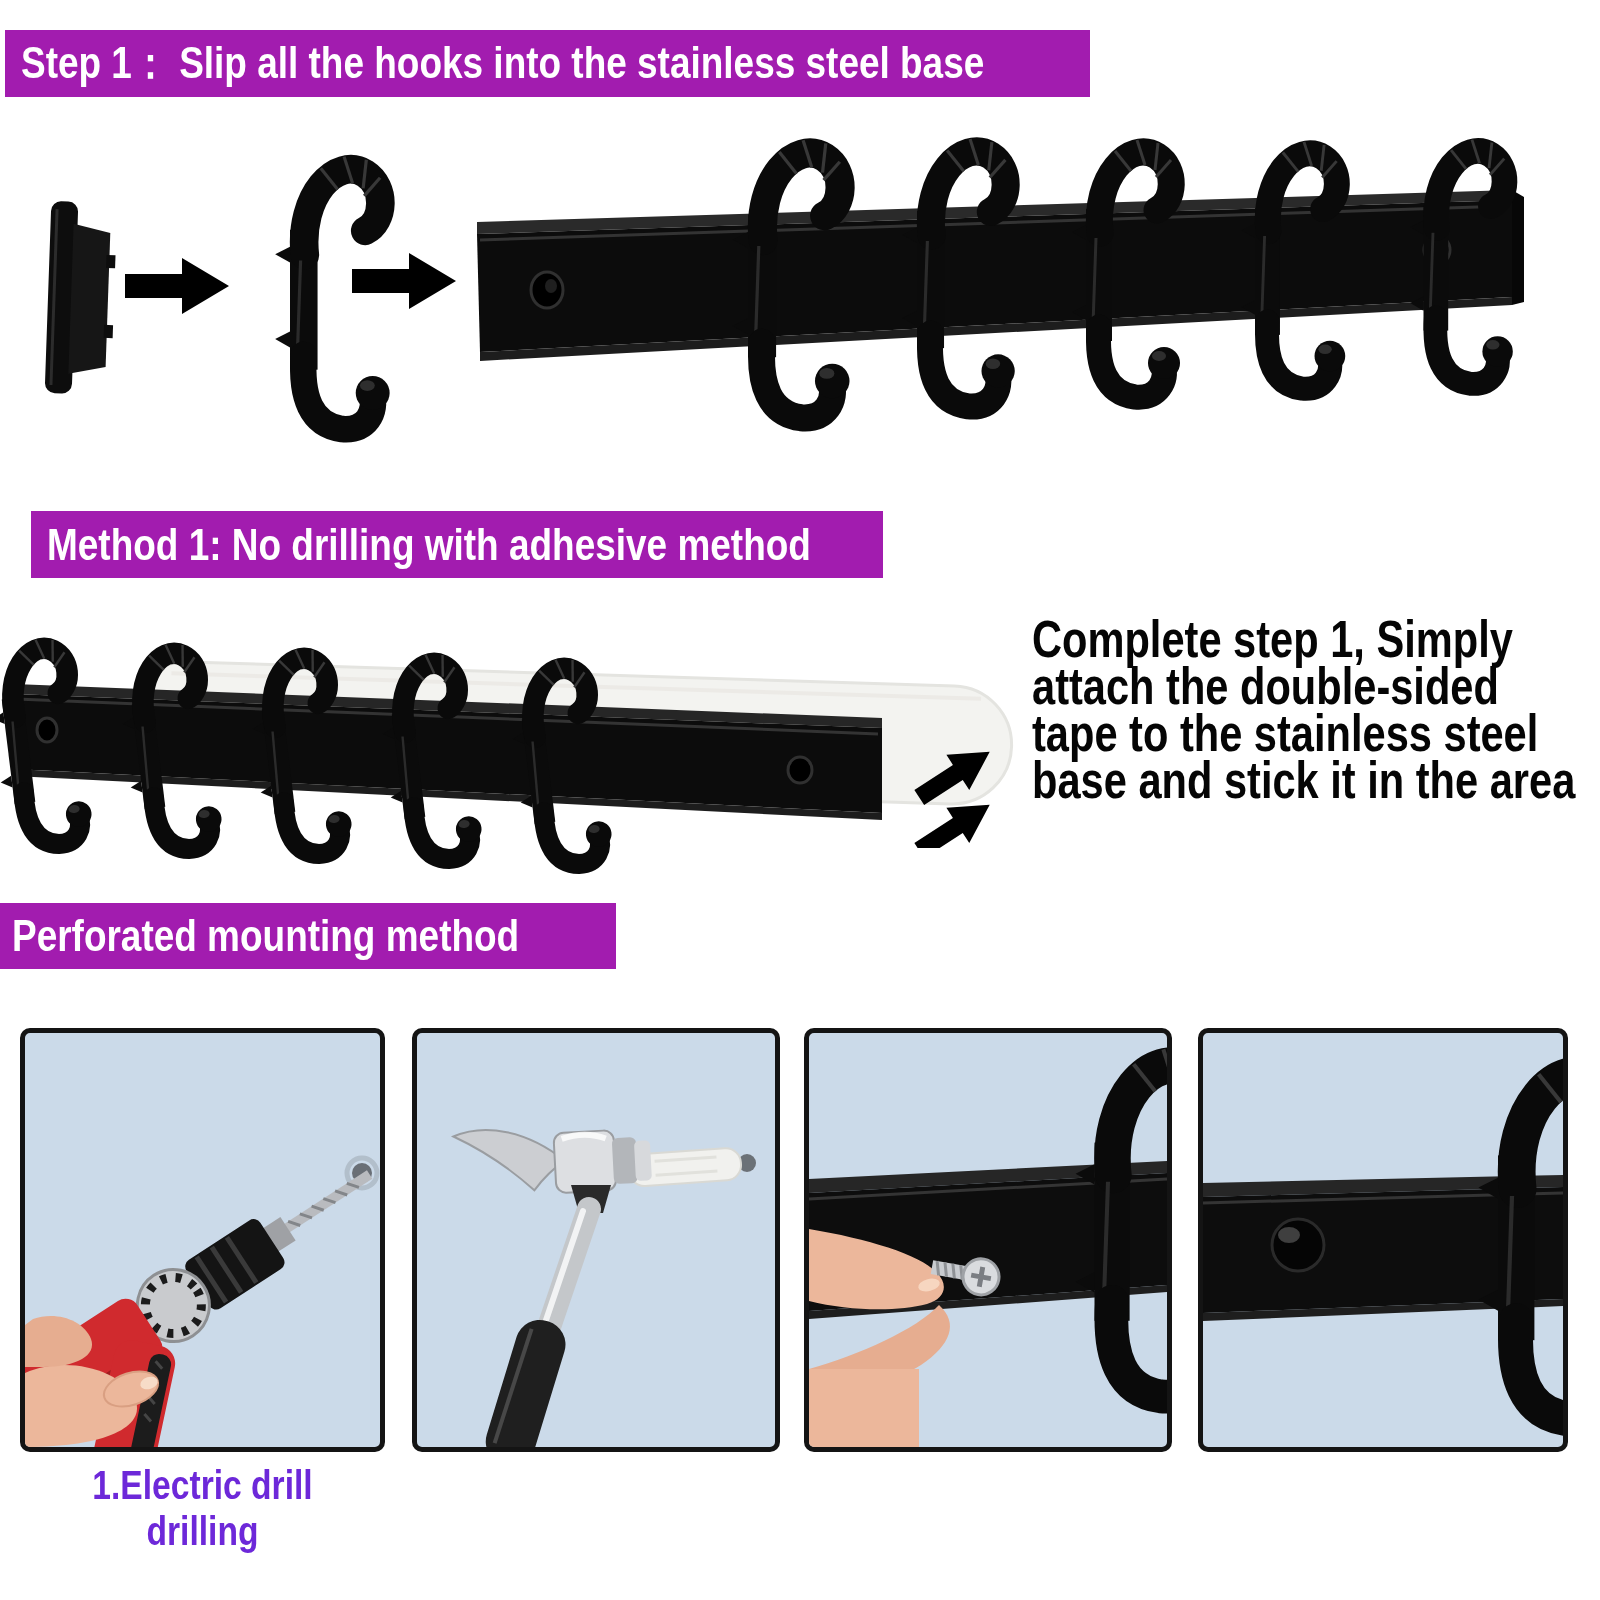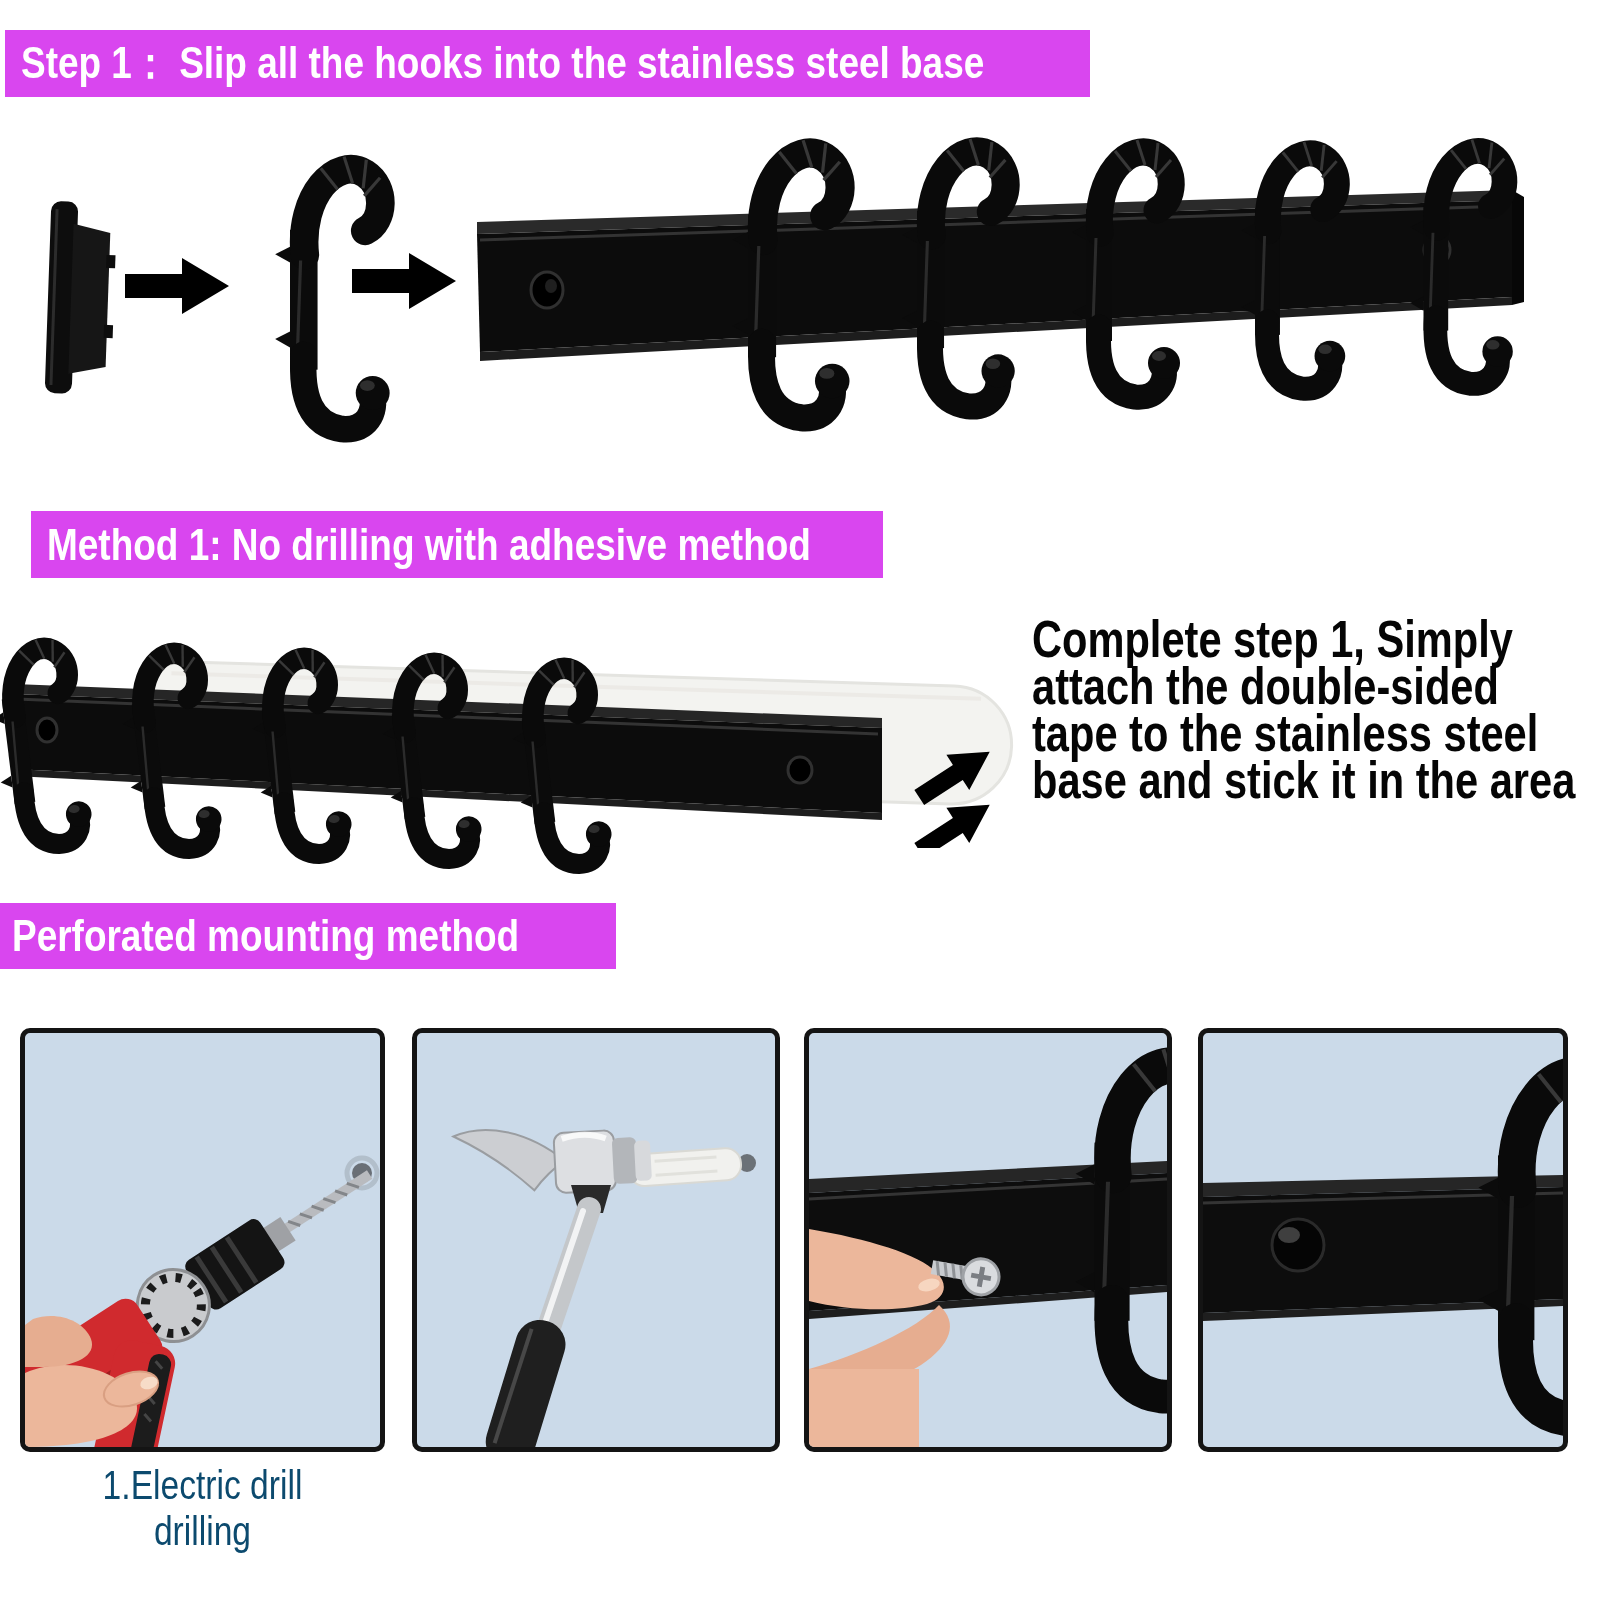--- a/index.html
+++ b/index.html
@@ -1,27 +1,27 @@
 <!DOCTYPE html>
 <html><head>
 <meta charset="utf-8">
 <style>
   html,body{margin:0;padding:0;background:#ffffff;}
   #canvas{position:relative;width:1600px;height:1600px;background:#ffffff;overflow:hidden;
           font-family:"Liberation Sans", sans-serif;color:#0a0a0a;}
-  .banner{position:absolute;background:#d946ef;color:#ffffff;display:flex;align-items:center;
+  .banner{position:absolute;background:#a21caf;color:#ffffff;display:flex;align-items:center;
           padding-left:16px;box-sizing:border-box;}
   .banner .cond{display:inline-block;transform:scaleX(.84);transform-origin:left center;
           white-space:nowrap;font-weight:bold;font-size:44px;letter-spacing:0px;}
   .noteline{position:relative;font-weight:bold;font-size:52px;line-height:47px;color:#050505;}
   .noteline span{display:inline-block;transform:scaleX(.80);transform-origin:left top;white-space:nowrap;}
   .panel{position:absolute;top:1028px;height:424px;background:#cbdae9;border:5px solid #141414;
          border-radius:10px;box-sizing:border-box;overflow:hidden;}
   .panel svg{position:absolute;left:0;top:0;}
-  .caption{position:absolute;top:1462px;text-align:center;font-weight:normal;color:#0c4a6e;}
+  .caption{position:absolute;top:1462px;text-align:center;font-weight:bold;color:#6d28d9;}
   .caption div{font-size:40px;line-height:46px;transform:scaleX(.84);transform-origin:center top;white-space:nowrap;}
   .abs{position:absolute;}
 </style>
 </head>
 <body>
 
 <div id="canvas">
 
   <svg width="0" height="0" style="position:absolute" aria-hidden="true">
     <defs>

